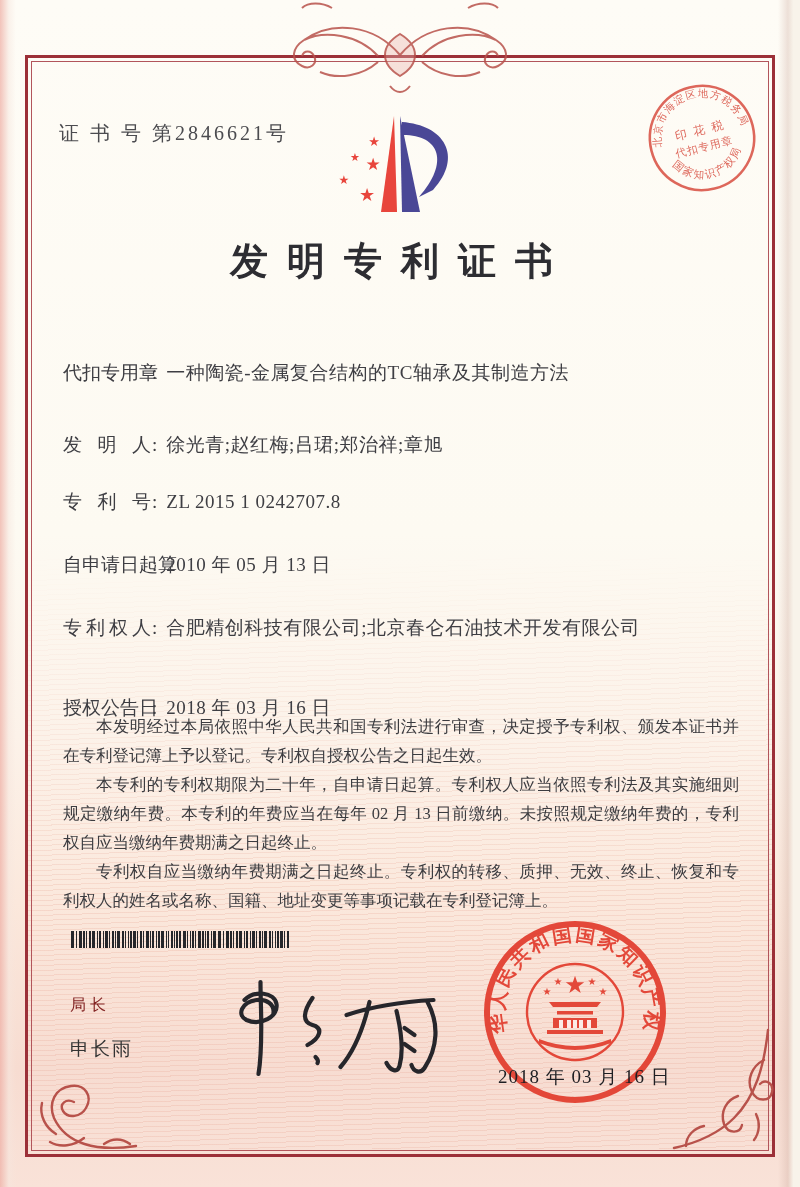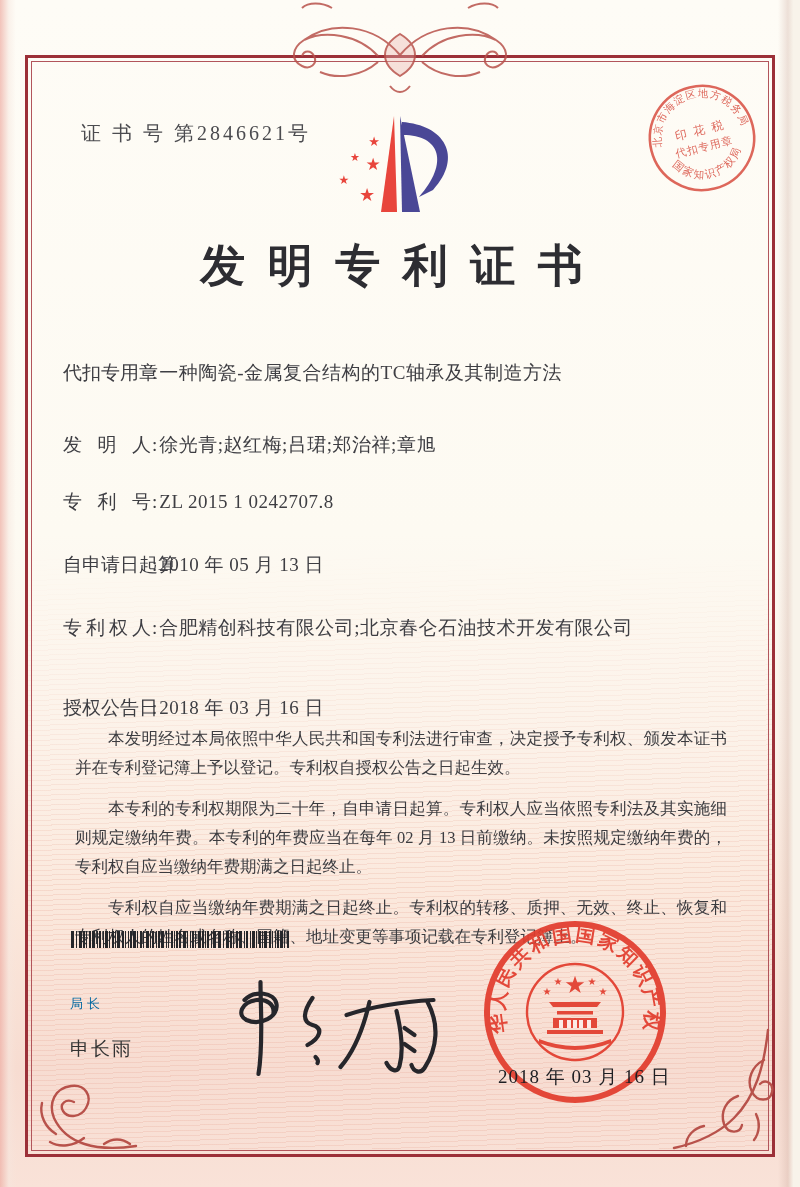--- a/index.html
+++ b/index.html
@@ -21,37 +21,37 @@
     background:repeating-linear-gradient(178deg,rgba(229,148,128,.20) 0 1px,rgba(255,255,255,0) 1px 5px);
     -webkit-mask-image:linear-gradient(180deg,transparent 0 30%,#000 70%,#000 100%);
     mask-image:linear-gradient(180deg,transparent 0 30%,#000 70%,#000 100%);
   }
   .frame{
     position:absolute;left:25px;top:55px;width:744px;height:1096px;
     border:3px solid #9c3038;
   }
   .frame::after{content:"";position:absolute;inset:3px;border:1px solid #b2555b;}
   .abs{position:absolute;}
-  .cert-number{left:81px;top:120px;font-size:20px;color:#4b4b4f;letter-spacing:3px;}
+  .cert-number{left:59px;top:120px;font-size:20px;color:#4b4b4f;letter-spacing:3px;}
   .page-title{
     left:0;right:17px;top:236px;text-align:center;
-    font-size:45px;font-weight:600;color:#2d2d32;
+    font-size:38px;font-weight:600;color:#2d2d32;
     letter-spacing:.5em;padding-left:.5em;
   }
   .field-row{left:63px;right:55px;font-size:19px;color:#3e3e43;white-space:nowrap;}
   .field-label{display:inline-block;width:88px;text-align:justify;text-align-last:justify;}
   .field-colon{margin-left:1px;}
-  .field-value{margin-left:2px;letter-spacing:.5px;}
+  .field-value{margin-left:9px;letter-spacing:.5px;}
   .row0{top:360px;} .row1{top:432px;} .row2{top:489px;}
   .row3{top:552px;} .row4{top:615px;} .row5{top:695px;}
   .body-text{left:63px;width:676px;top:712px;font-size:16.5px;line-height:29px;
     color:#3c3c40;text-align:justify;}
-  .body-text p{margin:12px;text-indent:2em;}
+  .body-text p{margin:0;text-indent:2em;}
   .barcode{left:71px;top:931px;}
-  .director-label{left:70px;top:995px;font-size:13px;color:#0369a1;letter-spacing:4px;font-family:Liberation Mono, monospace;}
+  .director-label{left:70px;top:995px;font-size:16px;color:#7f1d1d;letter-spacing:4px;font-family:Liberation Mono, monospace;}
   .director-name{left:70px;top:1036px;font-size:19px;color:#333;letter-spacing:2px;font-family:Liberation Mono, monospace;}
   .signature{left:198px;top:970px;}
   .tax-seal{left:643px;top:79px;opacity:.92;}
   .office-seal{left:481px;top:918px;opacity:.93;z-index:4;}
   .issue-date{left:498px;top:1064px;font-size:19px;color:#1f1f23;z-index:5;letter-spacing:1px;}
   .ornament{color:#b8524b;}
   .top-ornament{left:262px;top:0;z-index:3;}
   .bl-flourish{left:26px;top:1076px;}
   .br-flourish{left:668px;top:1026px;}
 </style>

